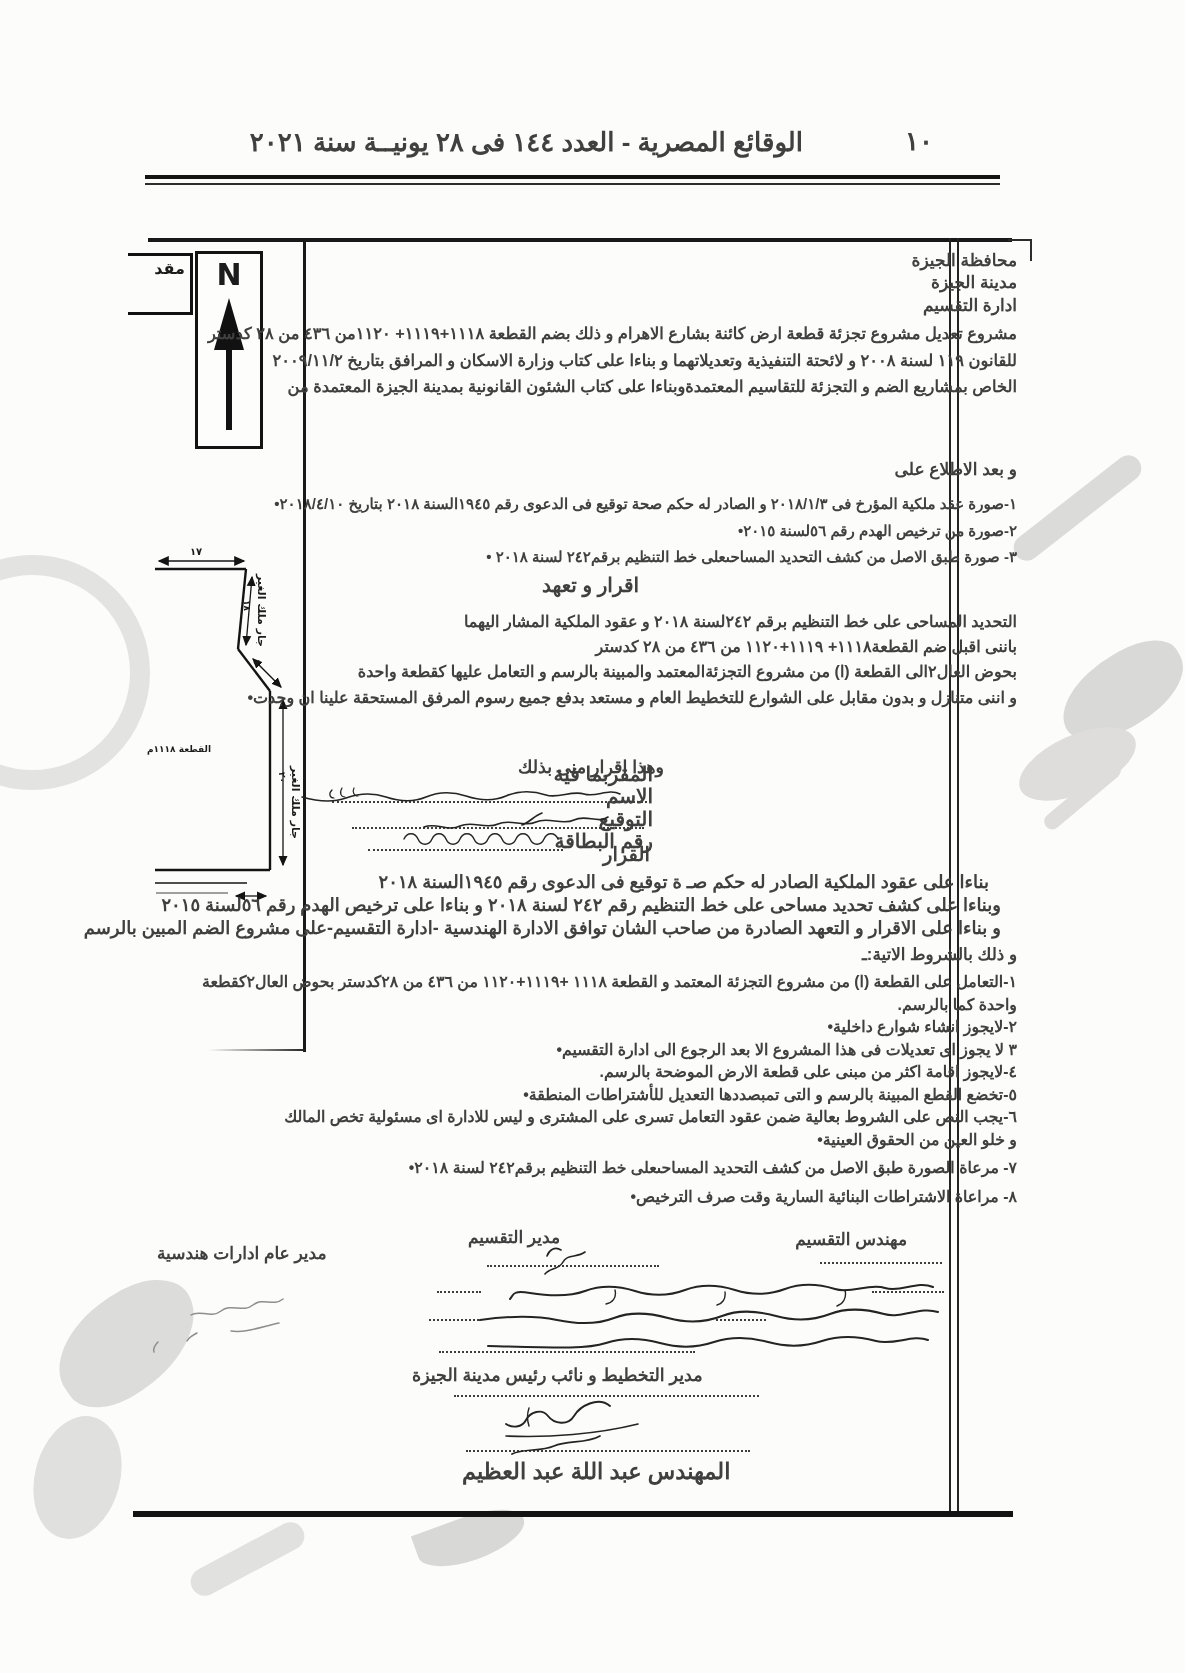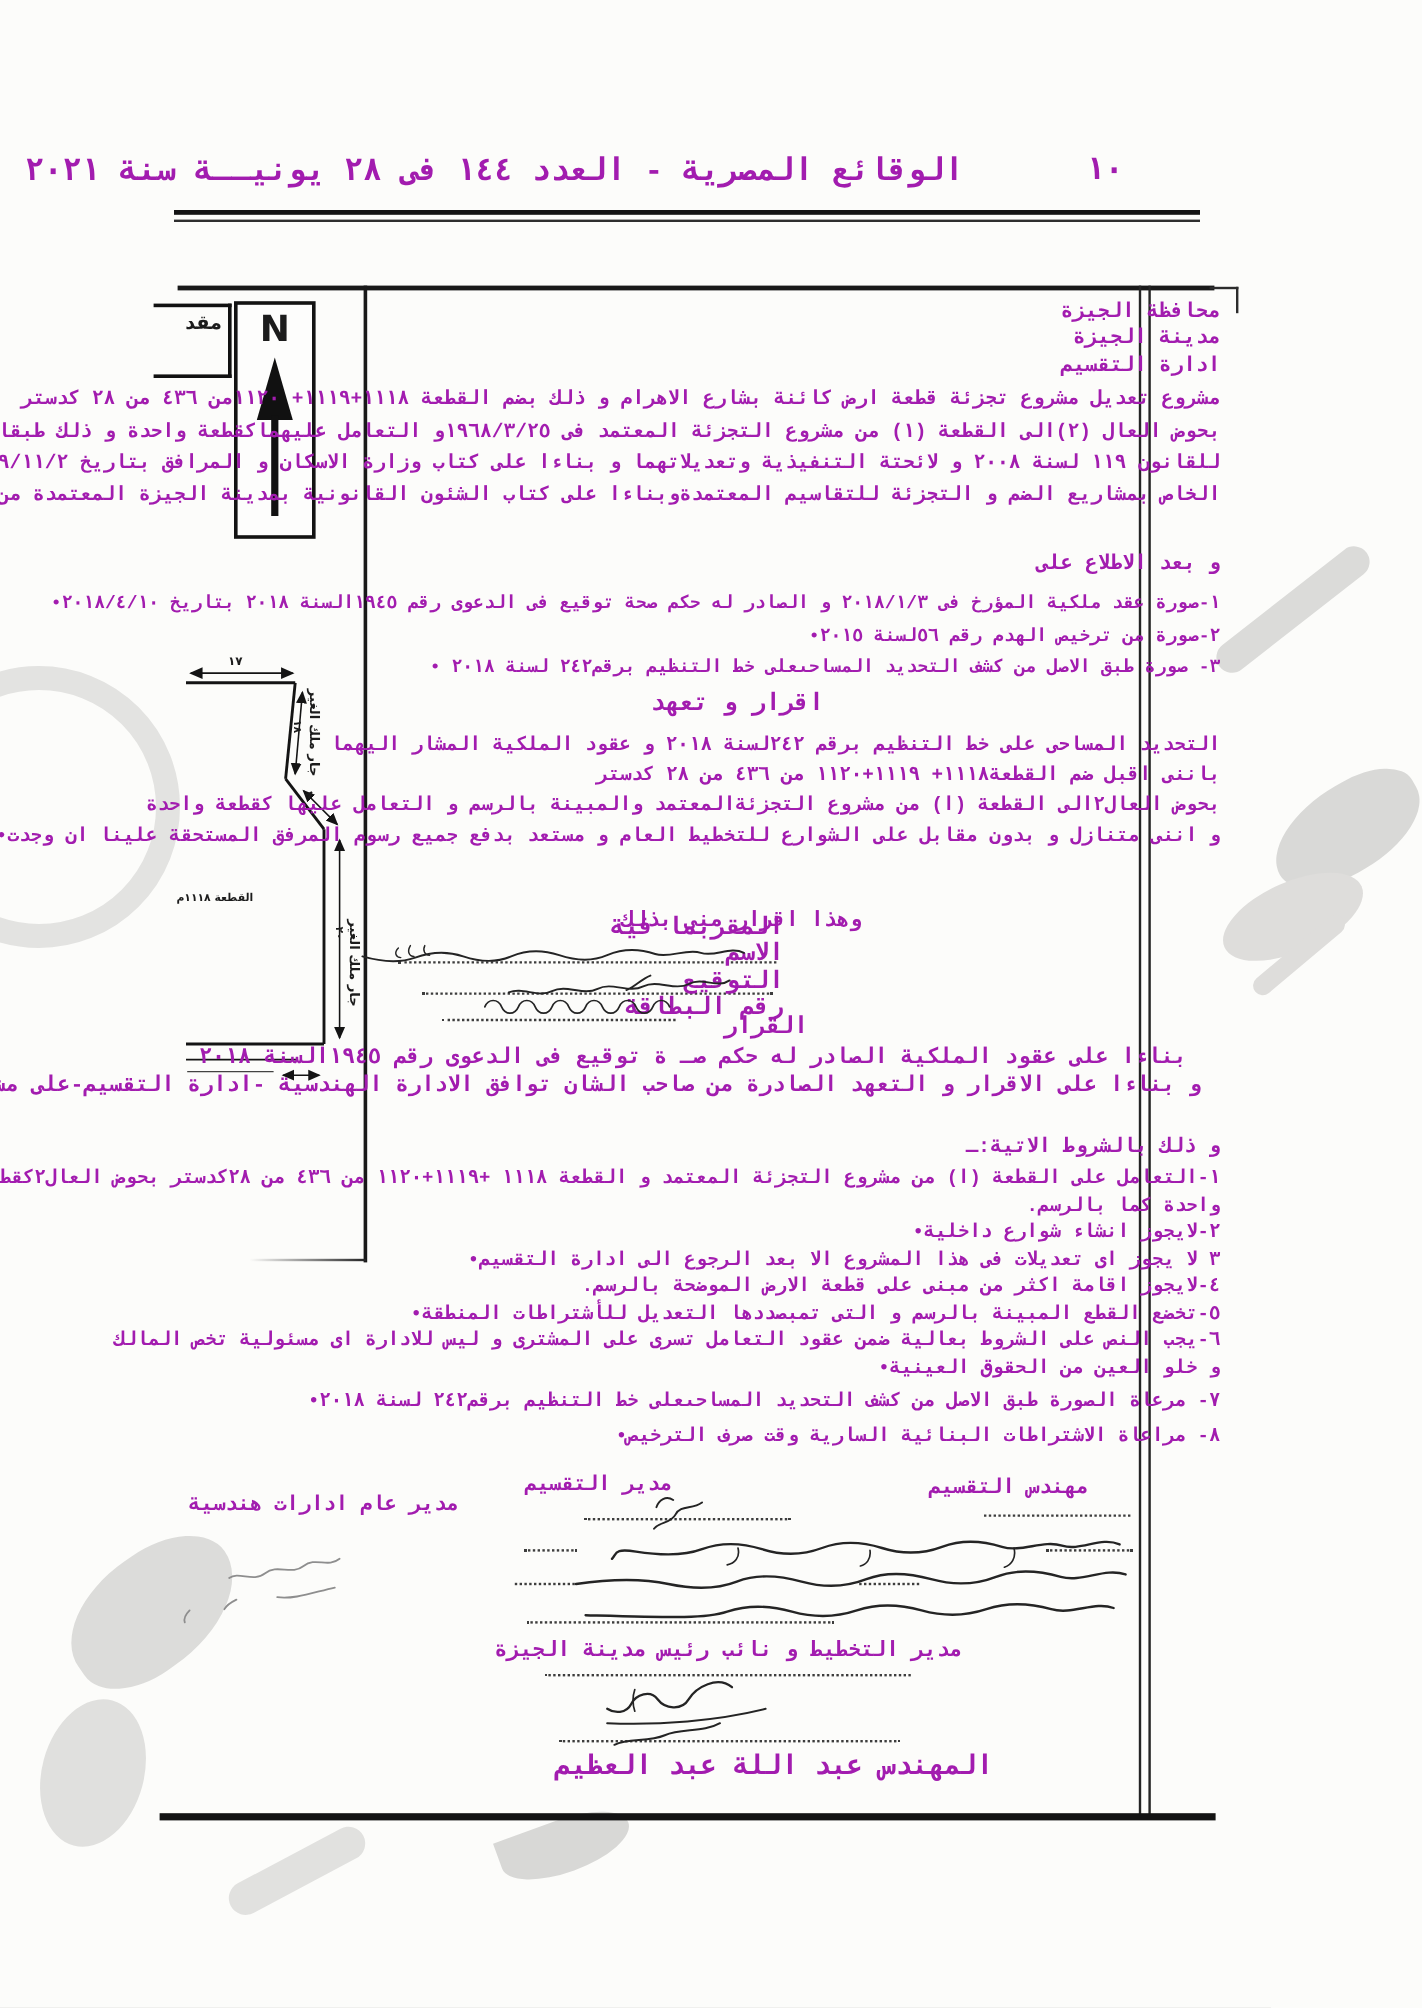--- a/index.html
+++ b/index.html
@@ -1,19 +1,19 @@
 <!DOCTYPE html>
 <html lang="ar"><head>
 <meta charset="utf-8">
 <style>
   html,body{margin:0;padding:0;background:#e8e8e6;}
   #page{position:relative;width:1185px;height:1673px;background:#fcfcfa;overflow:hidden;
         font-family:"DejaVu Sans",sans-serif;color:#1c1c1c;}
-  .t{position:absolute;white-space:nowrap;direction:rtl;font-weight:bold;color:#a21caf;
-     font-family:Liberation Mono, monospace;z-index:5;letter-spacing:-0.2px;}
+  .t{position:absolute;white-space:nowrap;direction:rtl;font-weight:bold;color:#404040;
+     font-family:Liberation Sans, sans-serif;z-index:5;letter-spacing:-0.2px;}
   .t div{white-space:nowrap;}
   .ra{text-align:right;}
   .b{position:absolute;background:#191919;z-index:2;}
   .wm{position:absolute;z-index:1;}
   .dot{position:absolute;height:0;border-bottom:2px dotted #3d3d3d;z-index:4;}
   .maplbl{position:absolute;z-index:4;font-weight:bold;direction:rtl;white-space:nowrap;}
   svg{display:block;}
   .gap6{margin-top:6px;}
 </style>
 </head>
@@ -84,21 +84,20 @@
   <span class="maplbl" style="left:147px;top:744px;font-size:9px;">القطعة ١١١٨م</span>
 
   <div class="t ra" style="right:168px;top:250px;font-size:17px;line-height:22.4px;">
     <div>محافظة الجيزة</div>
     <div>مدينة الجيزة</div>
     <div>ادارة التقسيم</div>
   </div>
 
   <div class="t ra" style="right:168px;top:320px;font-size:16.3px;line-height:26.6px;">
     <div>مشروع تعديل مشروع تجزئة قطعة ارض كائنة بشارع الاهرام و ذلك بضم القطعة ١١١٨+١١١٩+ ١١٢٠من ٤٣٦ من ٢٨ كدستر</div>
-    <div>بحوض العال (٢)الى القطعة (١)  من مشروع التجزئة المعتمد فى ١٩٦٨/٣/٢٥و التعامل عليهماكقطعة واحدة و ذلك طبقا</div>
     <div>للقانون ١١٩ لسنة ٢٠٠٨ و لائحتة التنفيذية وتعديلاتهما و بناءا على كتاب وزارة الاسكان و المرافق بتاريخ ٢٠٠٩/١١/٢</div>
     <div>الخاص بمشاريع الضم و التجزئة للتقاسيم المعتمدةوبناءا على كتاب الشئون القانونية بمدينة الجيزة المعتمدة من</div>
   </div>
 
   <div class="t" style="right:168px;top:459px;font-size:17px;">و بعد الاطلاع على</div>
   <div class="t ra" style="right:168px;top:491px;font-size:15px;line-height:26.6px;">
     <div>١-صورة عقد ملكية المؤرخ فى ٢٠١٨/١/٣ و الصادر له حكم صحة توقيع فى الدعوى رقم ١٩٤٥السنة ٢٠١٨ بتاريخ ٢٠١٨/٤/١٠•</div>
     <div>٢-صورة من ترخيص الهدم رقم ٥٦لسنة ٢٠١٥•</div>
     <div>٣- صورة طبق الاصل من كشف التحديد المساحىعلى خط التنظيم برقم٢٤٢ لسنة ٢٠١٨ •</div>
   </div>
@@ -118,20 +117,21 @@
     <div>التوقيع</div>
     <div>رقم البطاقة</div>
   </div>
   <div class="dot" style="left:332px;top:801px;width:315px;"></div>
   <div class="dot" style="left:352px;top:827px;width:292px;"></div>
   <div class="dot" style="left:368px;top:849px;width:195px;"></div>
 
   <div class="t" style="left:603px;top:843px;font-size:19.5px;">القرار</div>
   <div class="t ra" style="right:184px;top:871px;font-size:18px;line-height:23.2px;">
     <div style="margin-left:0;padding-left:0;margin-right:12px;">بناءا على عقود الملكية الصادر له حكم صـ ة توقيع فى الدعوى رقم ١٩٤٥السنة ٢٠١٨</div>
+    <div>وبناءا على كشف تحديد مساحى على خط التنظيم رقم ٢٤٢ لسنة ٢٠١٨ و بناءا على ترخيص الهدم رقم ٥٦لسنة ٢٠١٥</div>
     <div>و بناءا على الاقرار و التعهد الصادرة من صاحب الشان توافق الادارة الهندسية -ادارة التقسيم-على مشروع الضم المبين بالرسم</div>
   </div>
   <div class="t" style="right:168px;top:944px;font-size:16.8px;">و ذلك بالشروط الاتية:ـ</div>
 
   <div class="t ra" style="right:168px;top:971px;font-size:15.8px;line-height:22.5px;">
     <div>١-التعامل على القطعة (ا) من مشروع التجزئة المعتمد و القطعة ١١١٨ +١١١٩+١١٢٠ من ٤٣٦ من ٢٨كدستر بحوض العال٢كقطعة</div>
     <div>واحدة كما بالرسم.</div>
     <div>٢-لايجوز انشاء شوارع داخلية•</div>
     <div>٣ لا يجوز اى تعديلات فى هذا المشروع الا بعد الرجوع الى ادارة التقسيم•</div>
     <div>٤-لايجوز اقامة اكثر من مبنى على قطعة الارض الموضحة بالرسم.</div>

